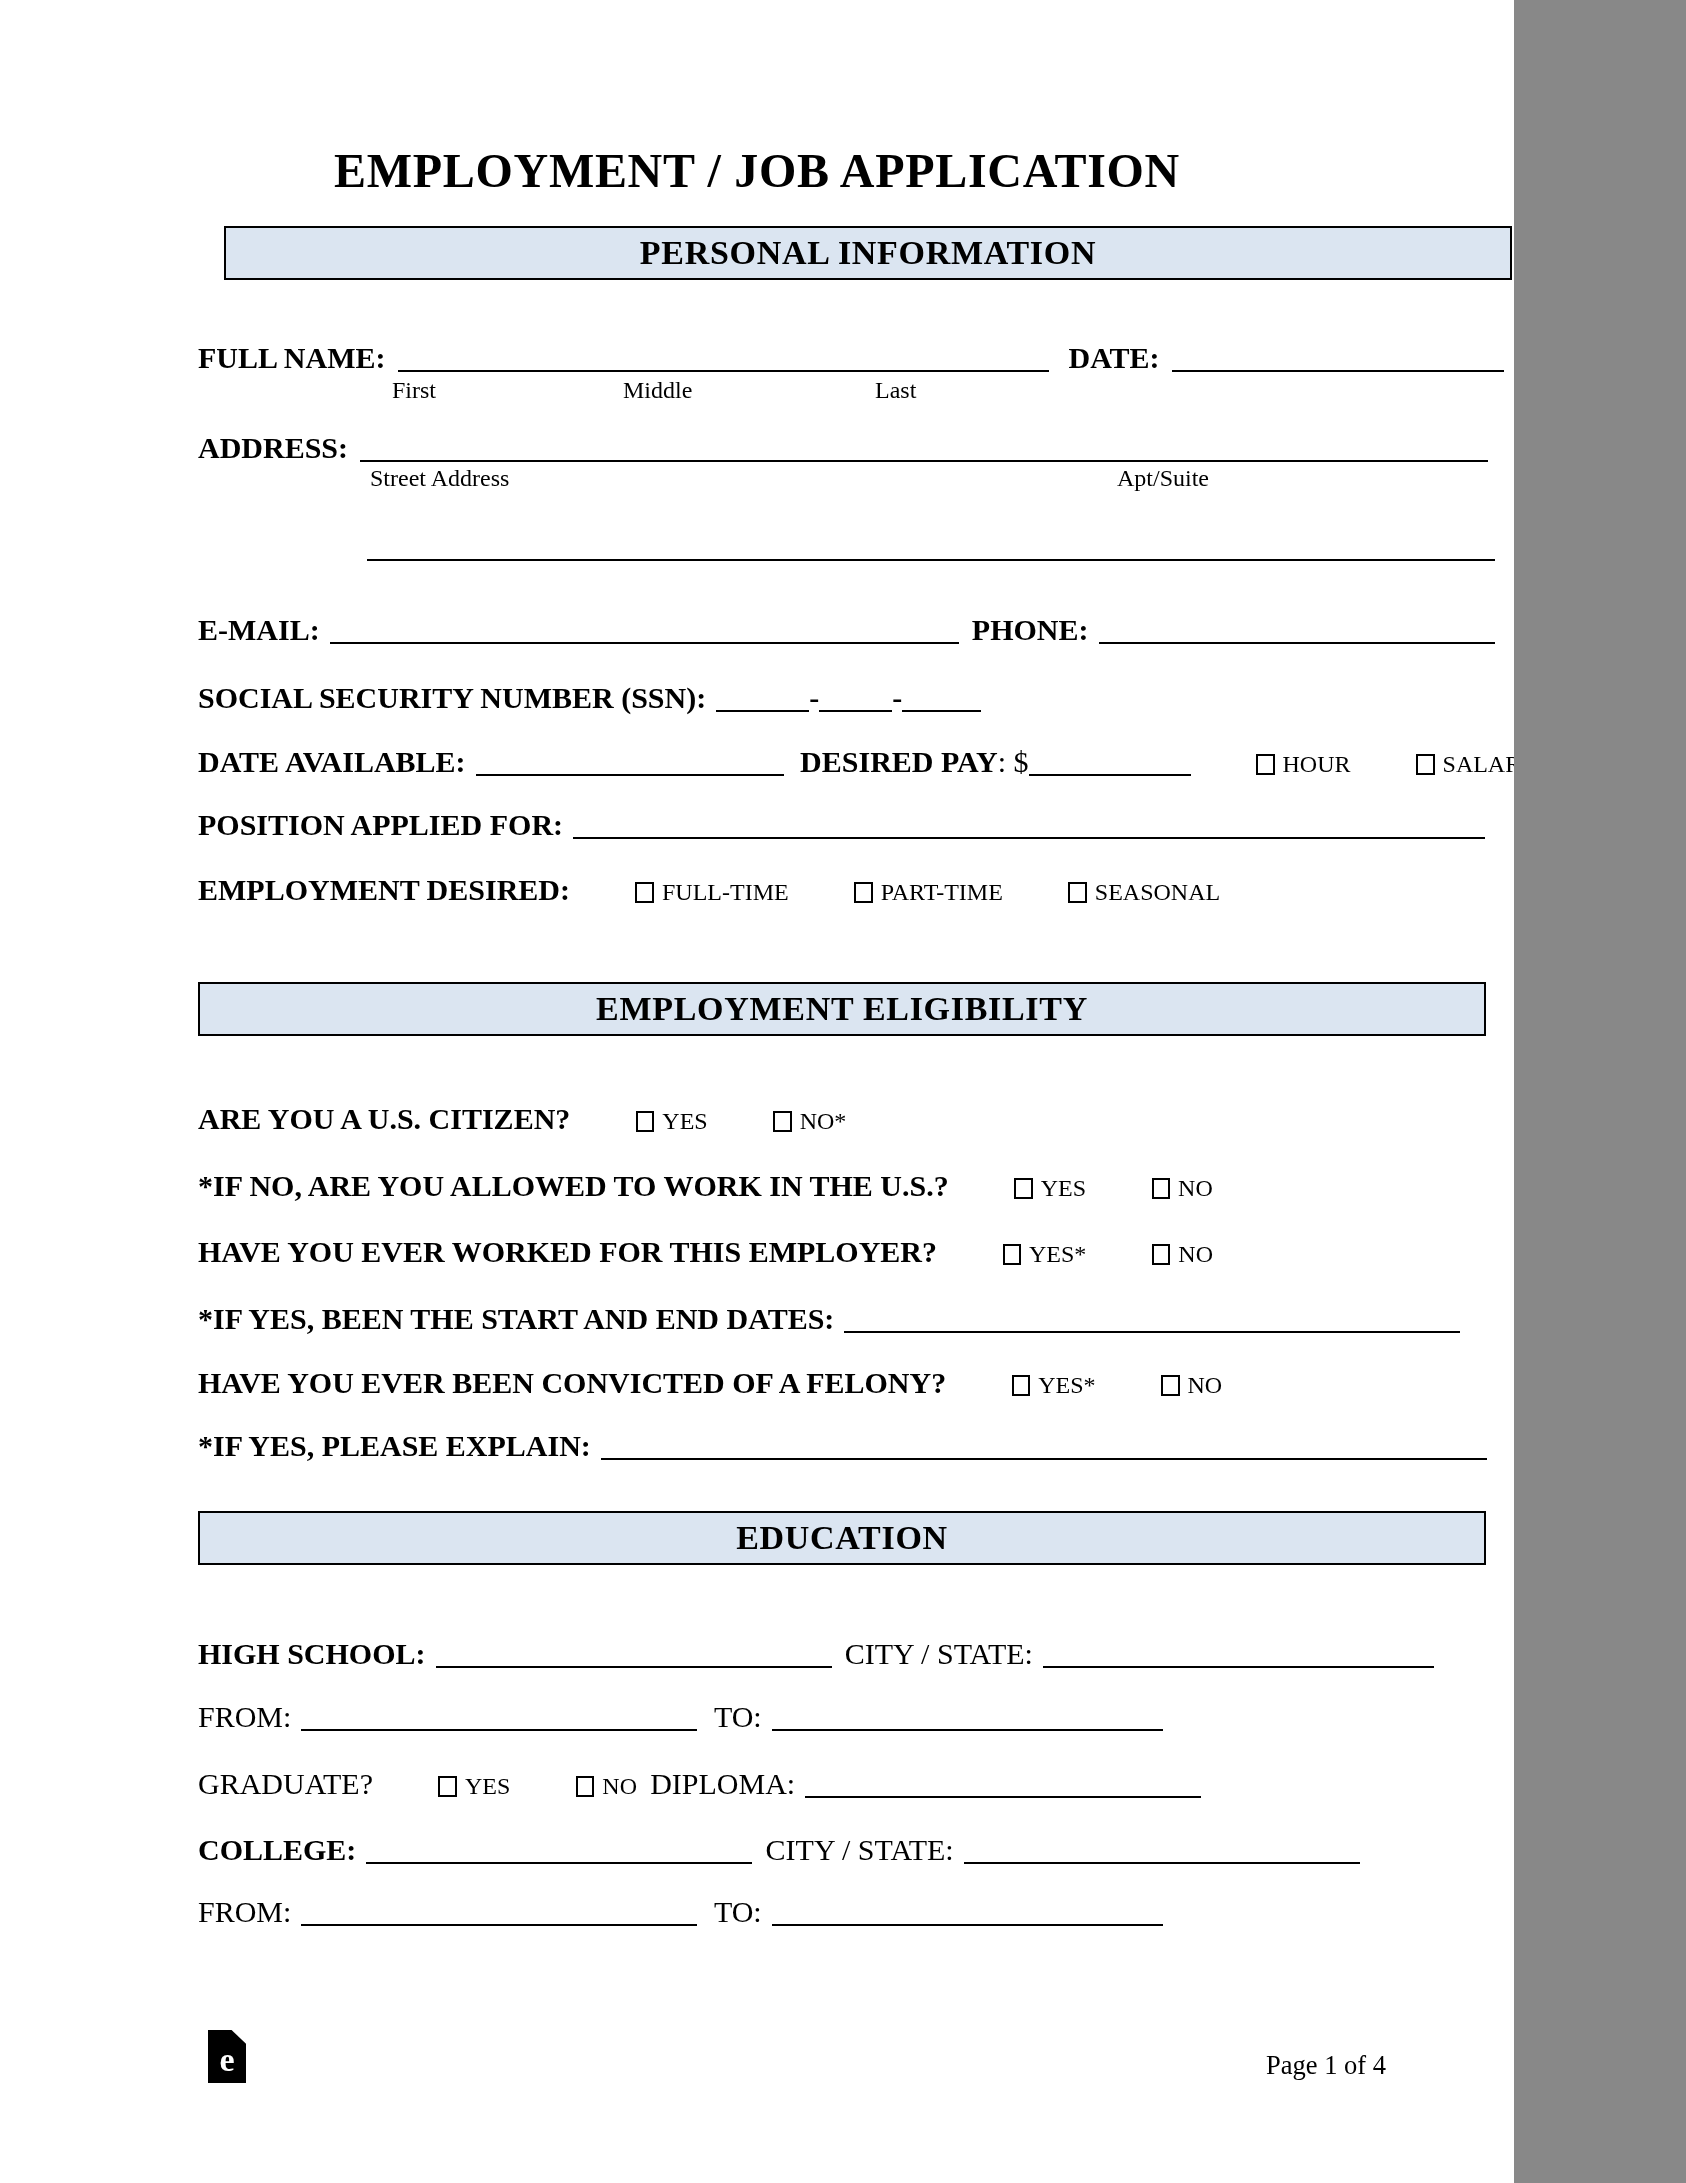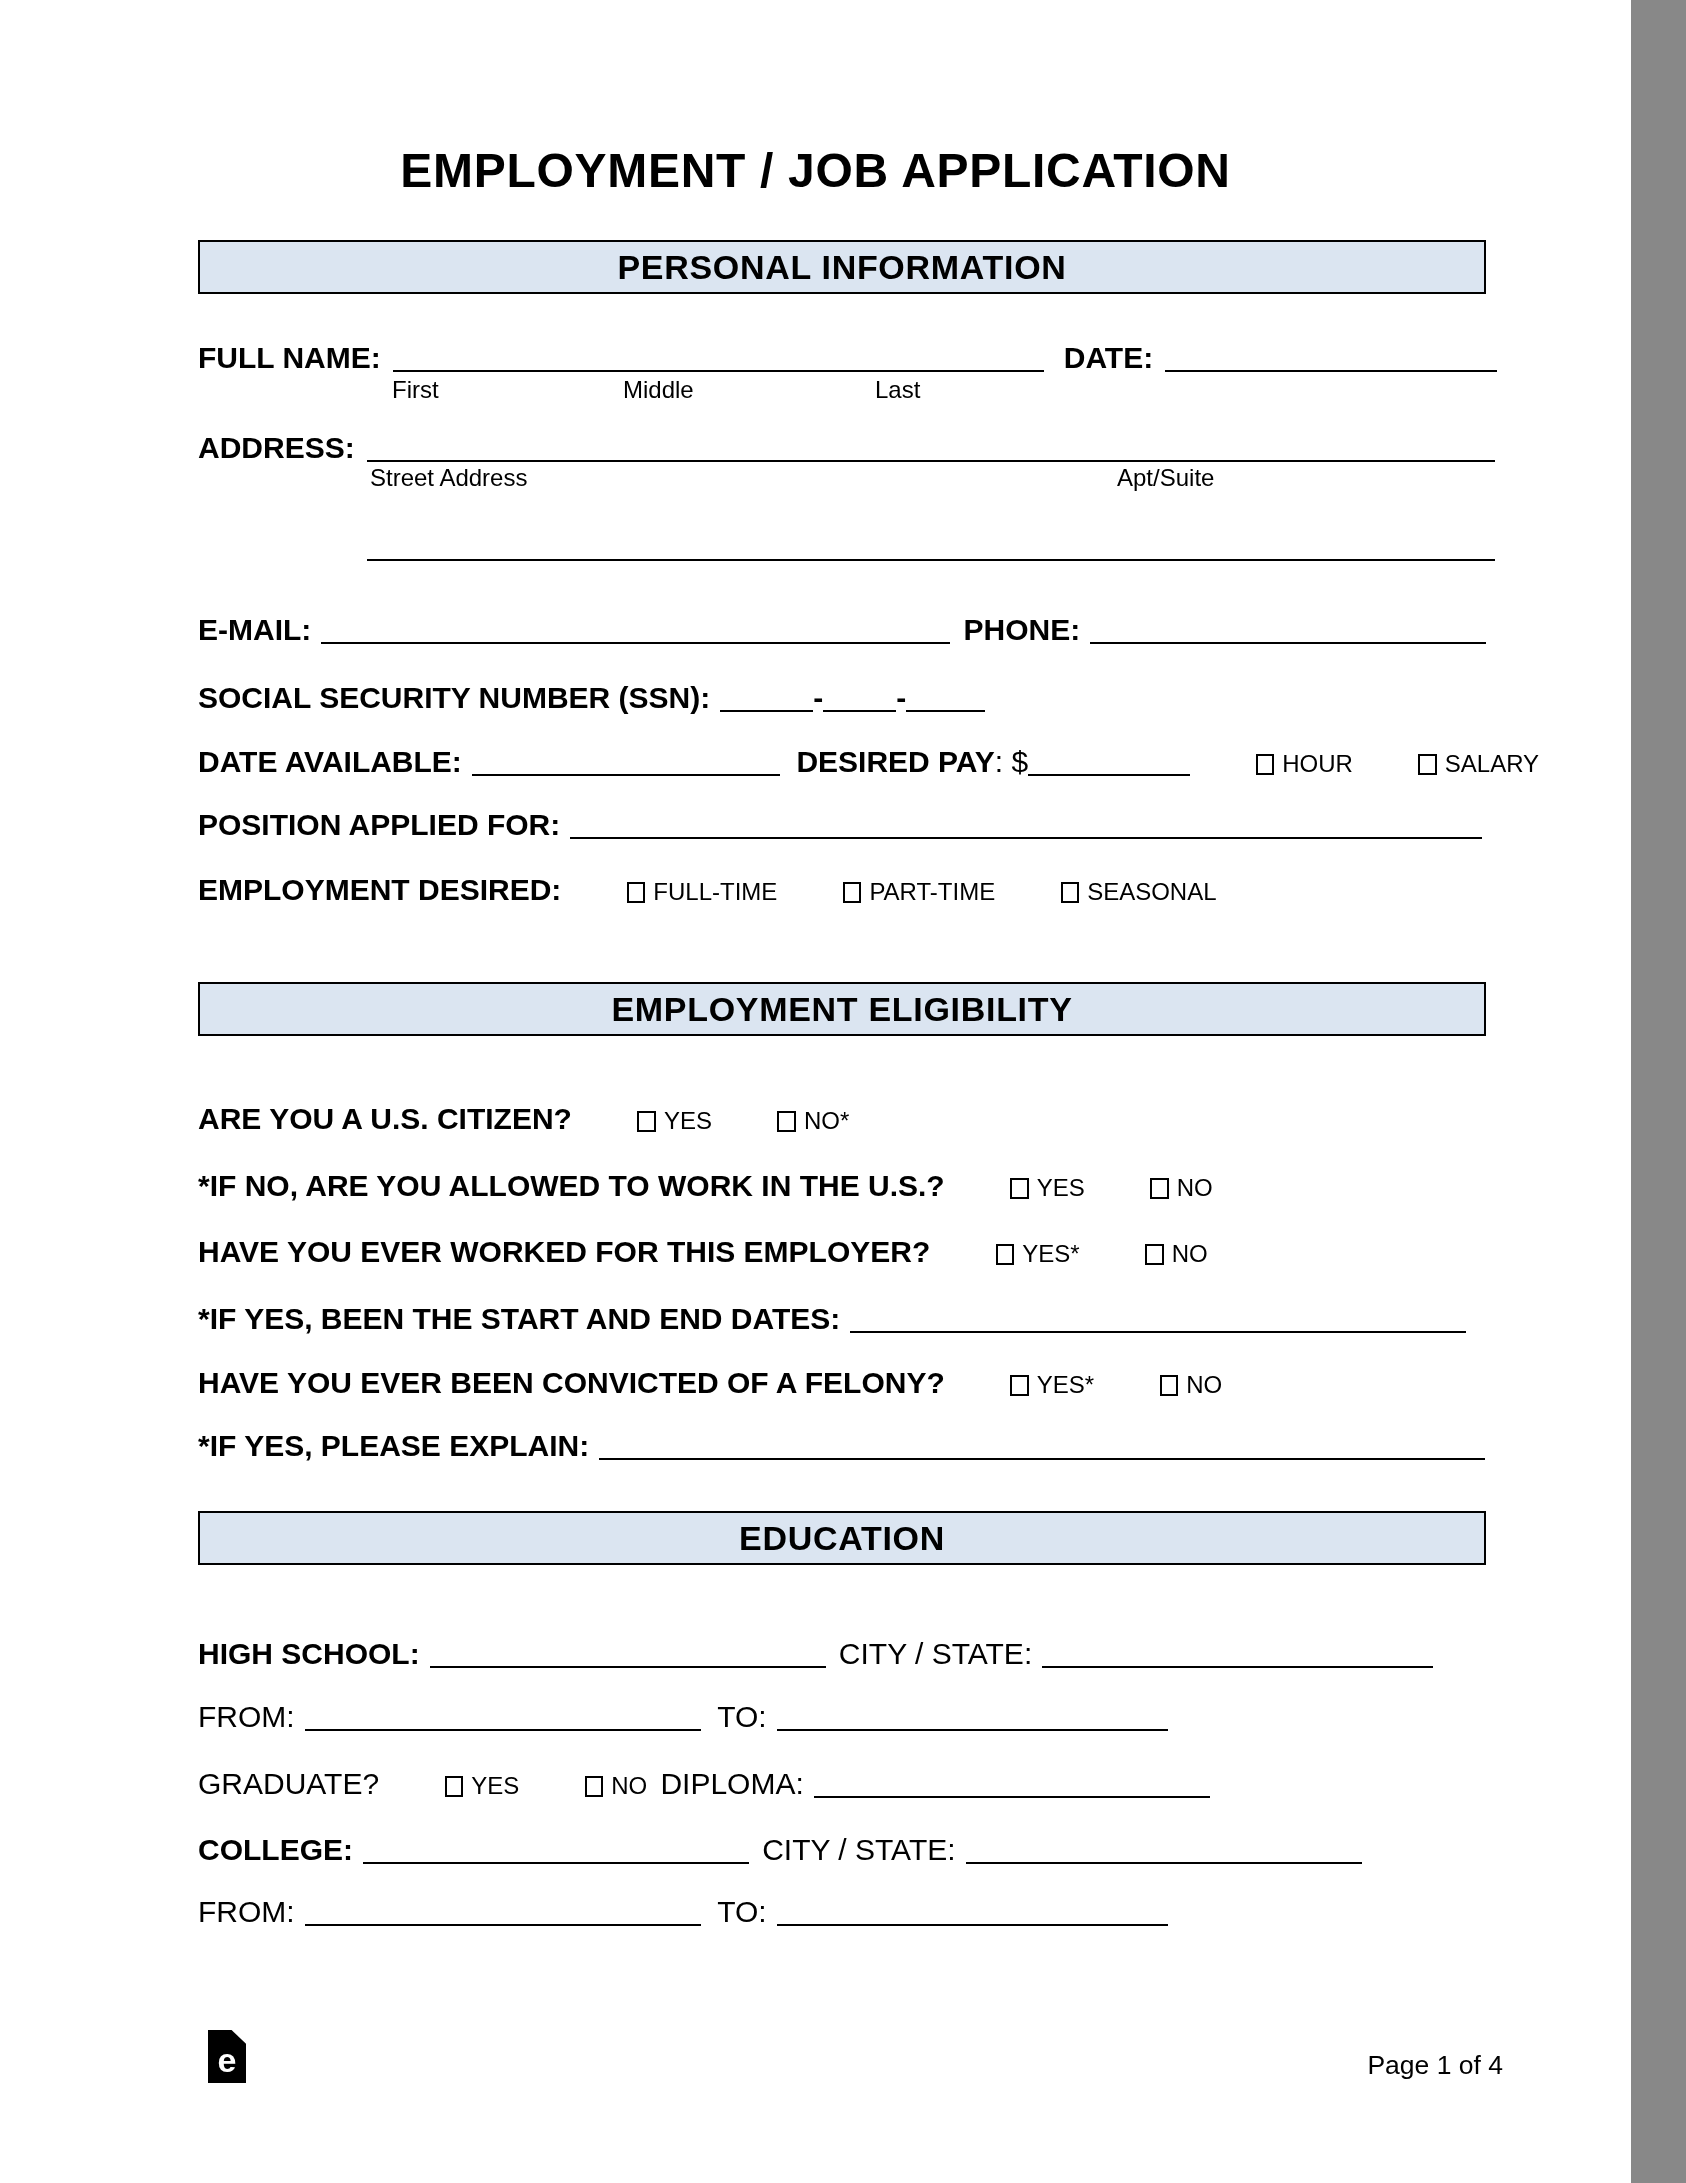--- a/index.html
+++ b/index.html
@@ -1,20 +1,20 @@
 <!DOCTYPE html>
 <html style="--section-bg: #dbe5f1; --line-color: #000000; --logo-bg: #000000; --logo-letter: #ffffff;font-size:10.6px"><head>
 <meta charset="utf-8">
 <style>
   html,body{margin:0;padding:0;background:#888;}
   .page{
     position:relative;
-    width:1631px;height:2183px;
+    width:1514px;height:2183px;
     background:#ffffff;
-    font-family:Liberation Sans, sans-serif;
+    font-family:Liberation Serif, serif;
     color:#000;
     overflow:hidden;
   }
   .row{
     position:absolute;
     left:198px;
     white-space:nowrap;
     line-height:1;
     font-size:30px;
     font-weight:normal;
@@ -70,21 +70,21 @@
   .ml15{margin-left:10px;} .ml18{margin-left:12px;} .ml20{margin-left:13.2px;}
   .ml22{margin-left:20px;} .ml25{margin-left:16.5px;}
 </style>
 </head>
 <body>
 
 <div class="page">
 
   <div class="title">EMPLOYMENT / JOB APPLICATION</div>
 
-  <div class="bar" style="top:240px;">
+  <div class="bar" style="top:226px;margin-left:26px;">
     <span>PERSONAL INFORMATION</span>
   </div>
 
   <div class="row" style="top:343px;">
     <span class="b">FULL NAME:</span><span class="line ml18" style="width:651px;"></span><span class="b ml22">DATE:</span><span class="line ml18" style="width:332px;"></span>
   </div>
   <div class="row subrow" style="top:378px;">
     <span class="sub" style="left:194px;">First</span>
     <span class="sub" style="left:425px;">Middle</span>
     <span class="sub" style="left:677px;">Last</span>

